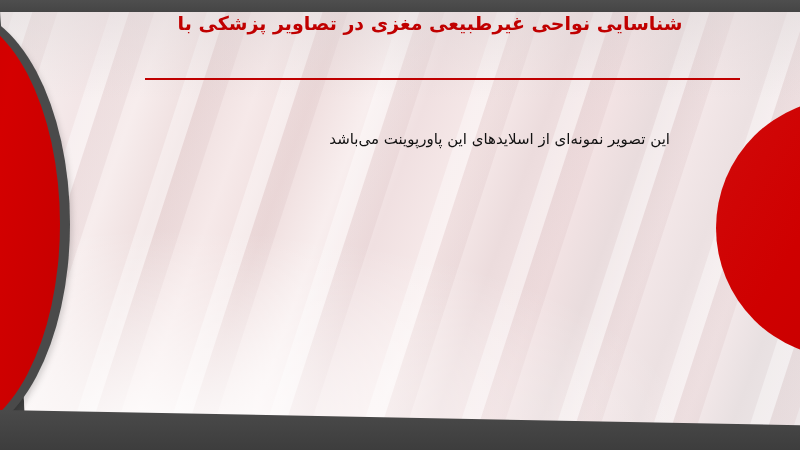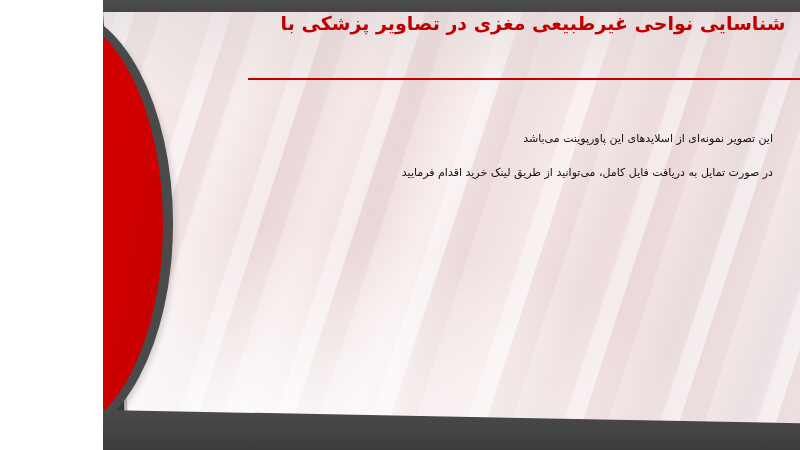--- a/index.html
+++ b/index.html
@@ -4,21 +4,21 @@
 <title>Slide</title>
 <style>
   html, body {
     margin: 0;
     padding: 0;
     background: #ffffff;
   }
 
   #slide {
     position: relative;
-    width: 697px;
+    width: 800px;
     height: 450px;
     overflow: hidden;
     background: #84cc16;
     font-family: "DejaVu Sans", "Liberation Sans", sans-serif;
   }
 
   
   .frame-dark {
     position: absolute;
     inset: 0;
@@ -154,21 +154,21 @@
   .body-block {
     position: absolute;
     left: 150px;
     top: 122px;
     width: 520px;
     text-align: right;
     direction: rtl;
   }
   .body-line {
     color: #111111;
-    font-size: 11px;
+    font-size: 15px;
     font-weight: normal;
     line-height: 34px;
     white-space: nowrap;
   }
 
   
   .bottom-wedge {
     position: absolute;
     left: 0;
     bottom: 0;
@@ -204,19 +204,18 @@
   <div class="left-lens"></div>
 
   <div class="title-block">
     <div class="title-line">شناسایی نواحی غیرطبیعی مغزی در تصاویر پزشکی با</div>
   </div>
 
   <div class="title-rule"></div>
 
   <div class="body-block">
     <div class="body-line">این تصویر نمونه‌ای از اسلایدهای این پاورپوینت می‌باشد</div>
-    <div class="body-line">در صورت تمایل به دریافت فایل کامل، می‌توانید از طریق لینک خرید اقدام فرمایید</div>
   </div>
 
   <div class="top-band"></div>
   <div class="bottom-wedge"></div>
 
 </div>
 
 </body></html>

